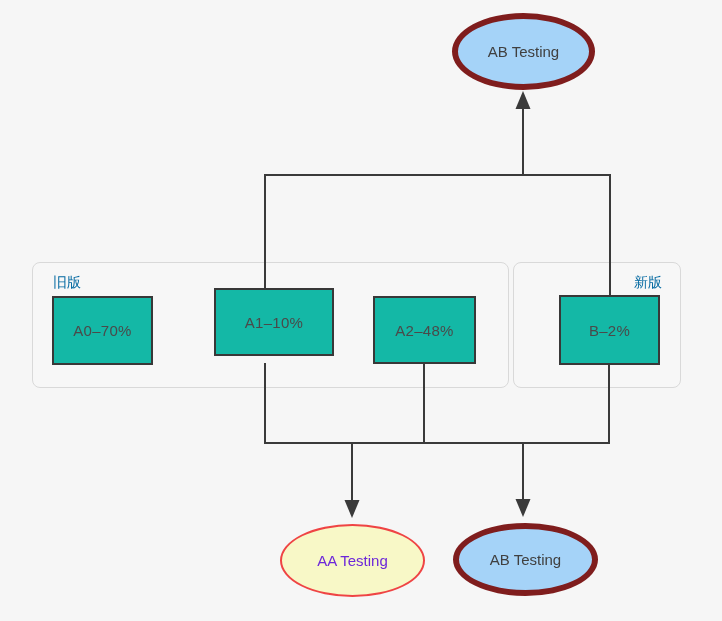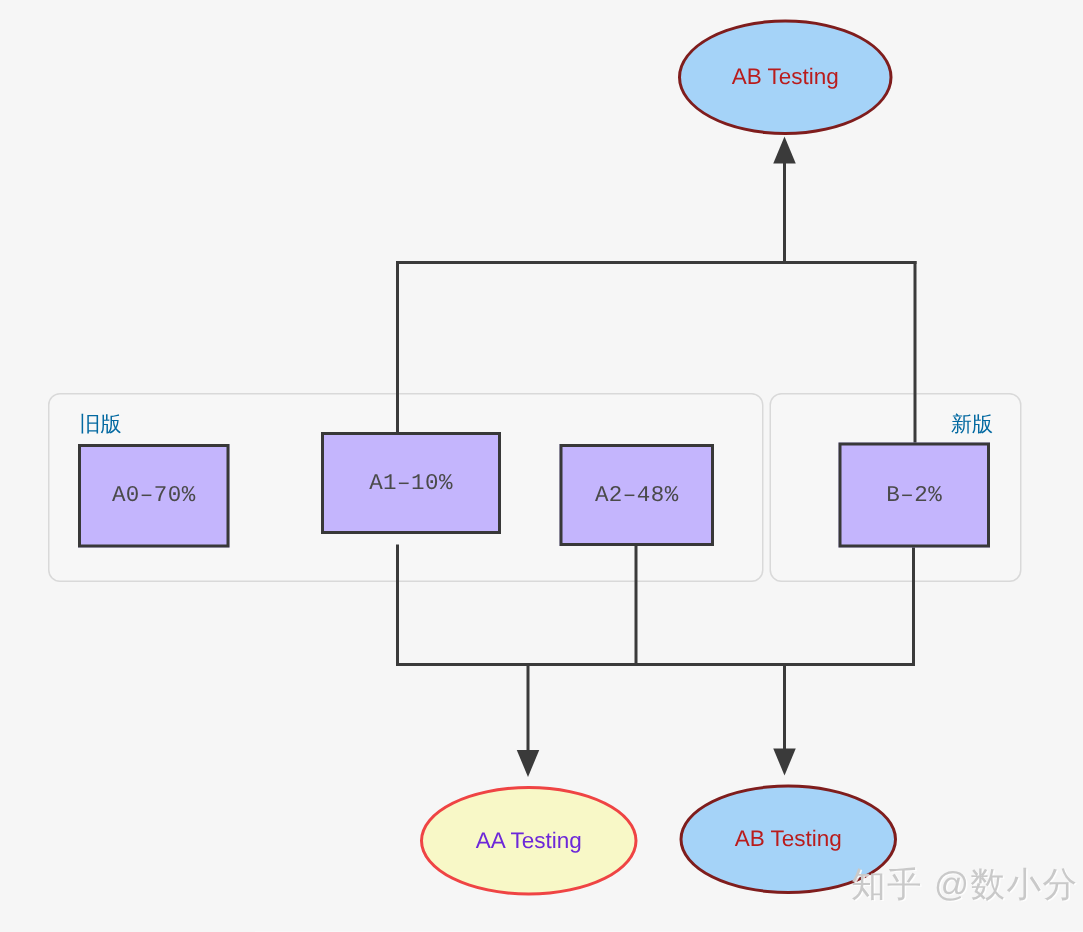--- a/index.html
+++ b/index.html
@@ -29,48 +29,47 @@
   }
   .group-old .group-label { left: 20px; }
   .group-new .group-label { right: 18px; }
   .connectors {
     position: absolute;
     left: 0; top: 0;
     pointer-events: none;
   }
   .box {
     position: absolute;
-    background: #c4b5fd;
+    background: #14b8a6;
     border: 2px solid #383838;
     box-sizing: border-box;
     display: flex;
     align-items: center;
     justify-content: center;
     font-size: 15px;
     color: #4a4a4a;
     letter-spacing: 0.3px;
-    font-family: Liberation Mono, monospace;
   }
   .box-a0 { left: 52px;  top: 296px; width: 101px; height: 69px; }
   .box-a1 { left: 214px; top: 288px; width: 120px; height: 68px; }
   .box-a2 { left: 373px; top: 296px; width: 103px; height: 68px; }
   .box-b  { left: 559px; top: 295px; width: 101px; height: 70px; }
   .ellipse {
     position: absolute;
     border-radius: 50%;
     box-sizing: border-box;
     display: flex;
     align-items: center;
     justify-content: center;
     font-size: 15px;
   }
   .ellipse-blue {
     background: #a5d3f8;
-    border: 2px solid #7f1d1d;
-    color: #b91c1c;
+    border: 6px solid #7f1d1d;
+    color: #404040;
   }
   .ellipse-yellow {
     background: #f8f8c7;
     border: 2px solid #ef4444;
     color: #6d28d9;
   }
   .ellipse-top-ab    { left: 452px; top: 13px;  width: 143px; height: 77px; }
   .ellipse-aa        { left: 280px; top: 524px; width: 145px; height: 73px; }
   .ellipse-bottom-ab { left: 453px; top: 523px; width: 145px; height: 73px; }
   .watermark {
@@ -128,15 +127,14 @@
 
   <div class="box box-a0">A0–70%</div>
   <div class="box box-a1">A1–10%</div>
   <div class="box box-a2">A2–48%</div>
   <div class="box box-b">B–2%</div>
 
   <div class="ellipse ellipse-blue ellipse-top-ab">AB Testing</div>
   <div class="ellipse ellipse-yellow ellipse-aa">AA Testing</div>
   <div class="ellipse ellipse-blue ellipse-bottom-ab">AB Testing</div>
 
-  <div class="watermark">知乎 @数小分</div>
 
 </div>
 
 </body></html>

